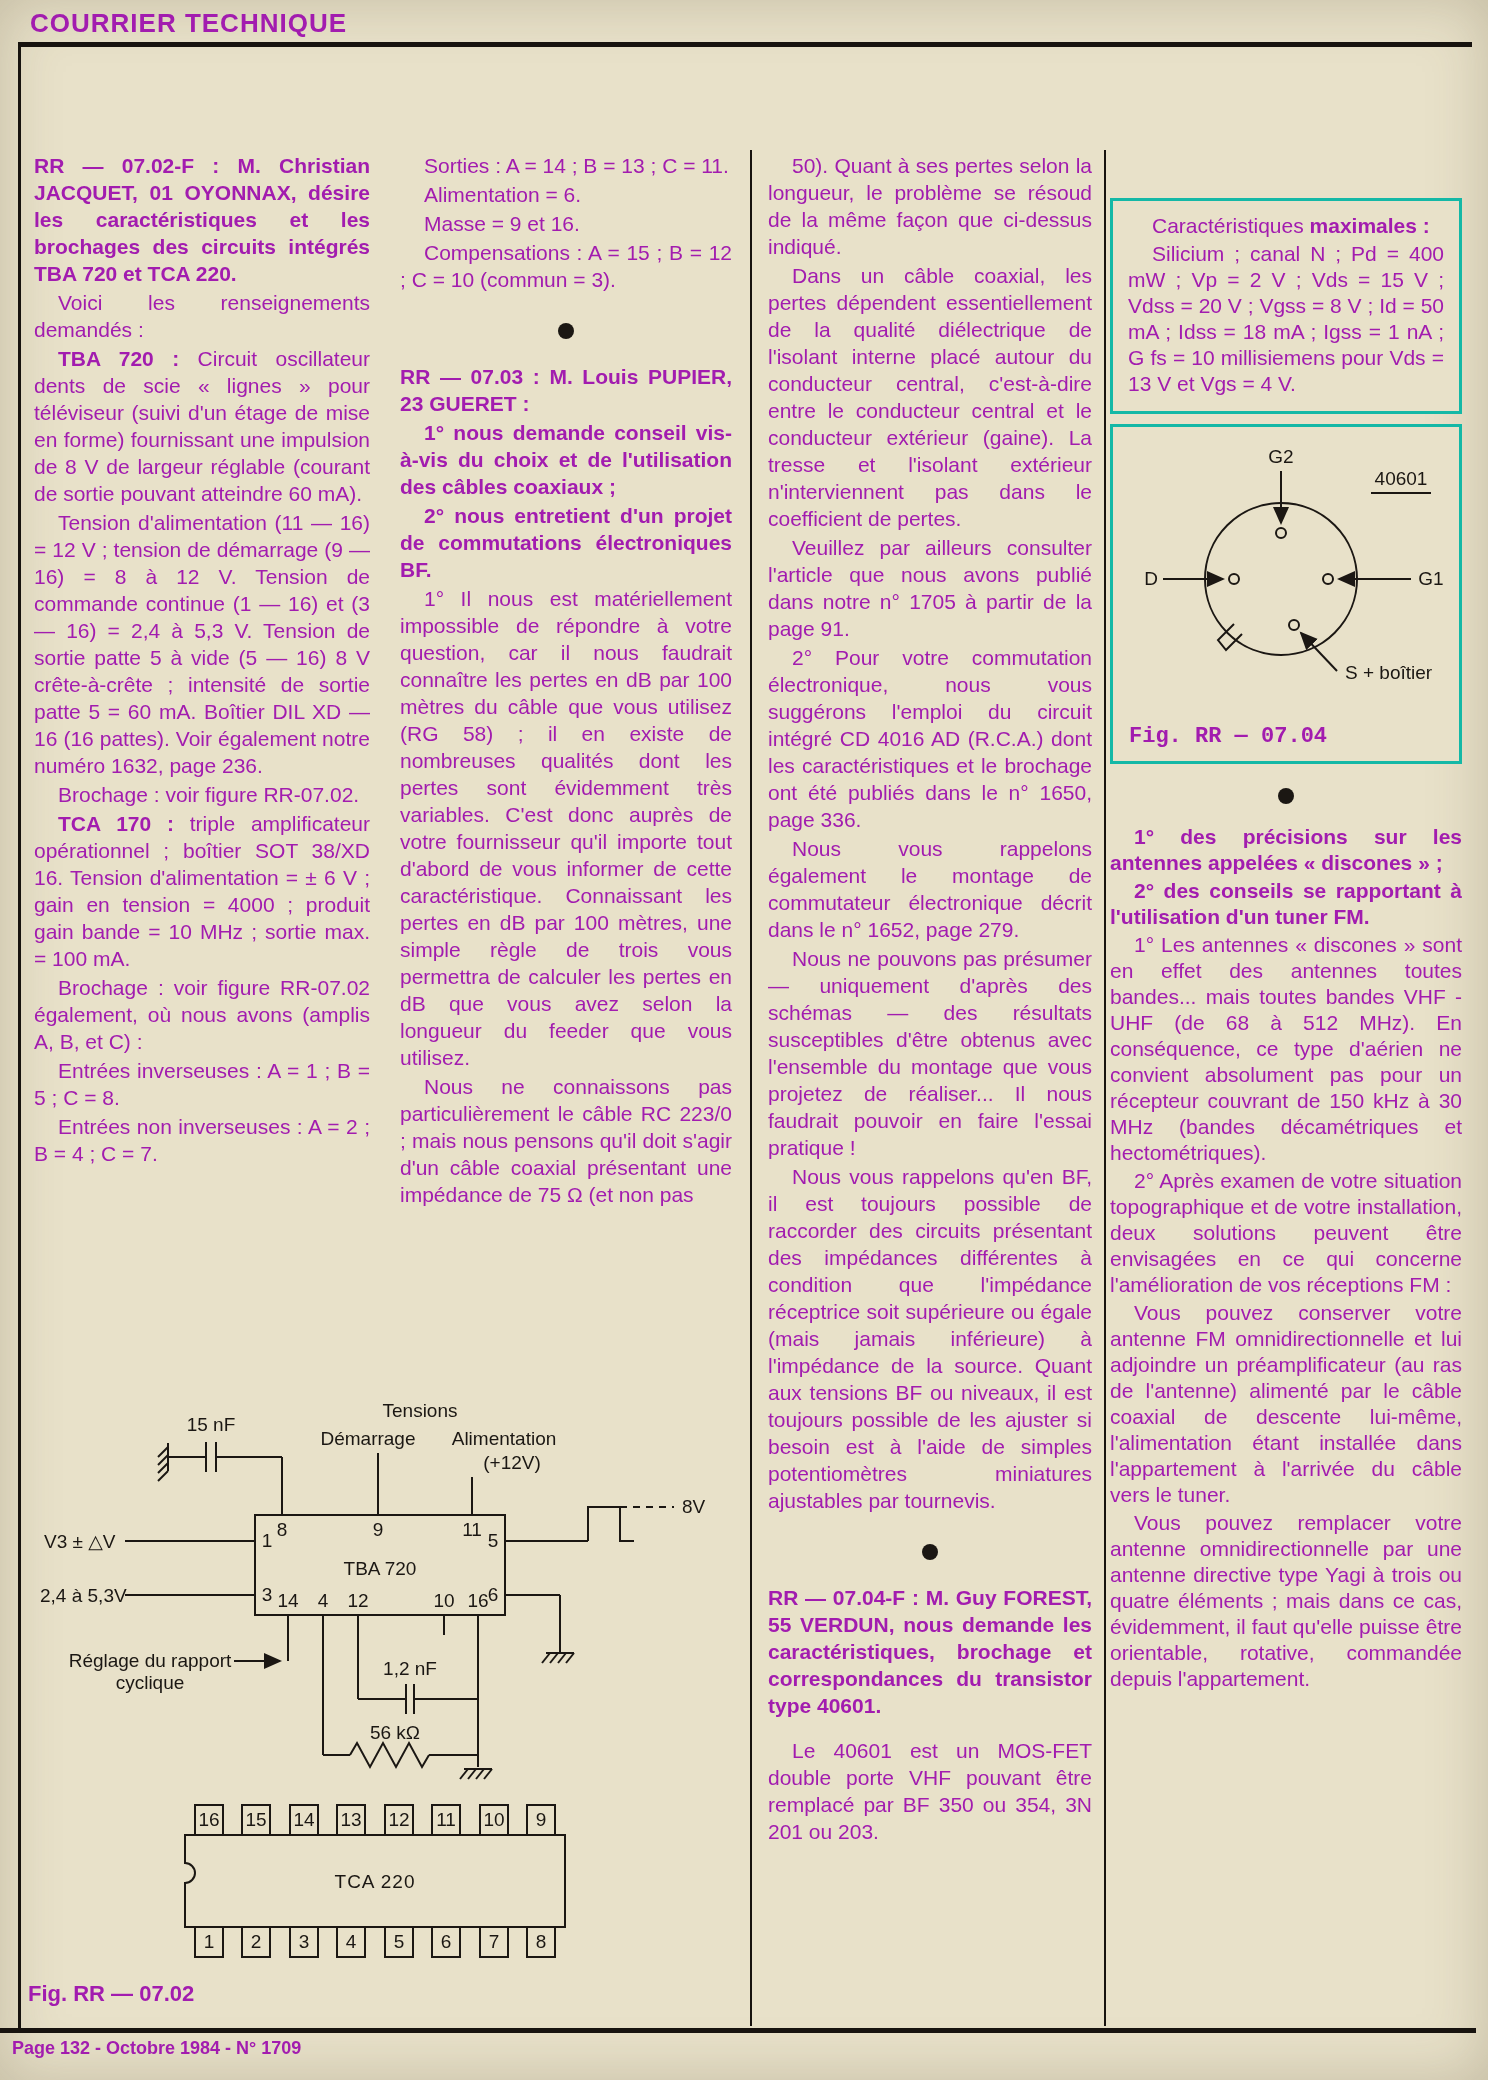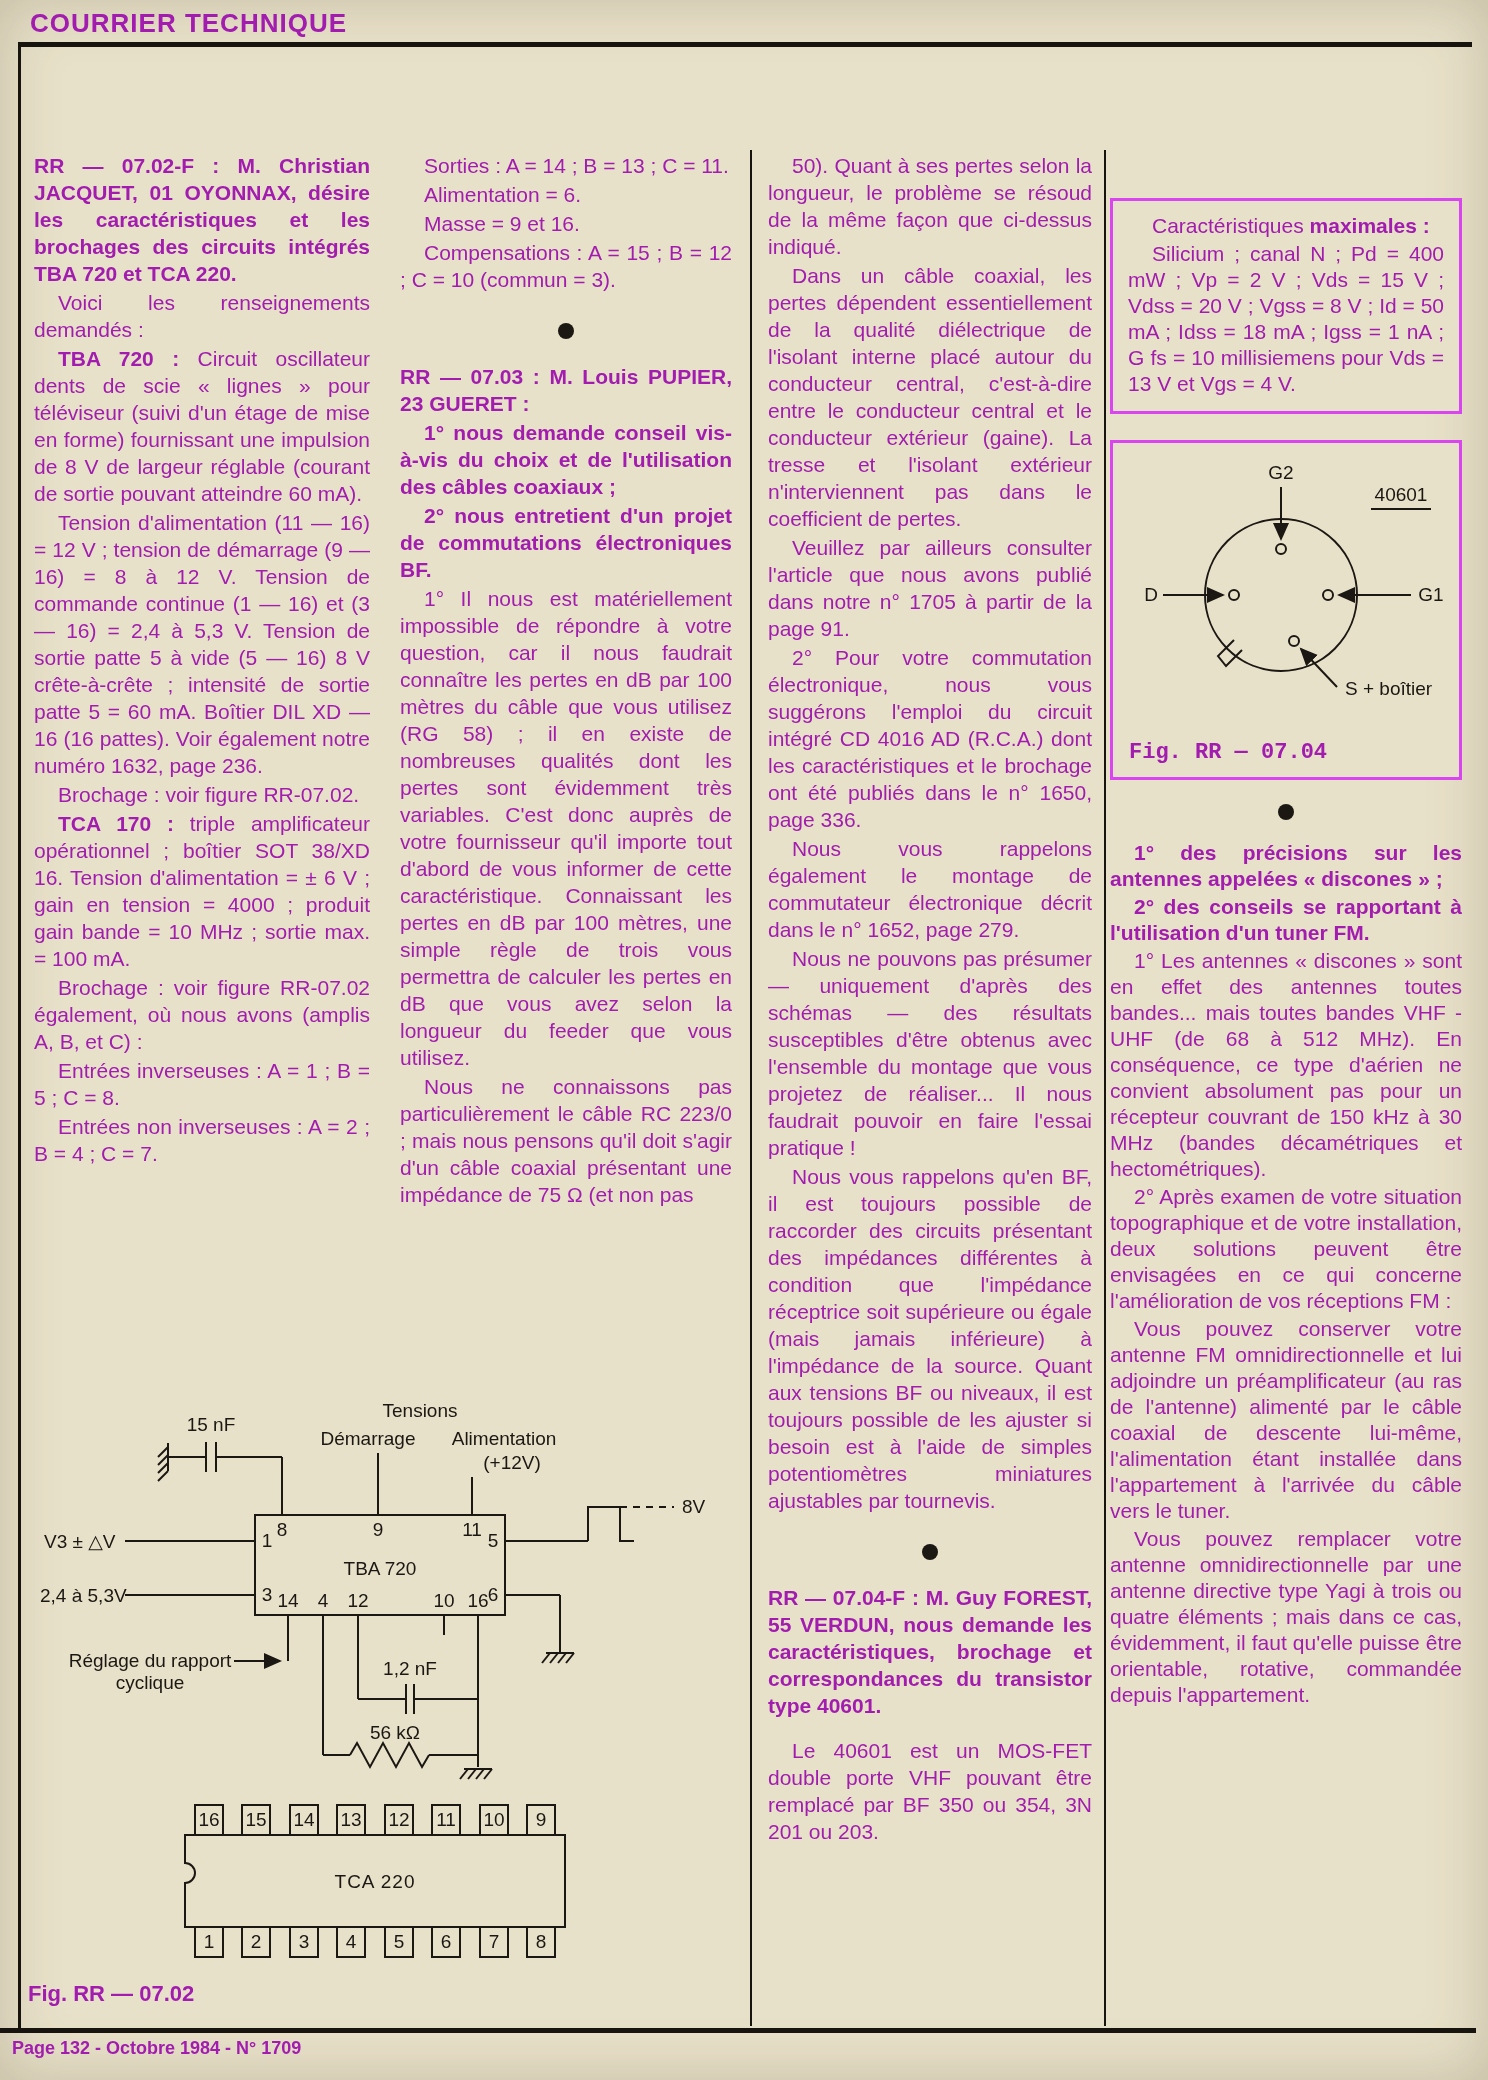--- a/index.html
+++ b/index.html
@@ -7,28 +7,28 @@
         font-family:"Liberation Sans",sans-serif;color:#a21caf;overflow:hidden;
         box-shadow:inset 0 0 60px rgba(90,80,50,.25);}
   .hdr{position:absolute;left:30px;top:8px;font-size:26px;font-weight:700;letter-spacing:1px;}
   .rule{position:absolute;background:#17130f;}
   .col{position:absolute;top:152px;}
   .p{margin:0 0 2px 0;font-size:21px;line-height:27px;text-align:justify;text-indent:24px;}
   .q{text-indent:0;}
   .b{font-weight:700;}
   .gap-t{margin-top:18px;}
   .bullet{width:16px;height:16px;border-radius:50%;background:#1b1713;margin:30px auto 24px;}
-  .box{border:3px solid #d946ef;background:#e8e1c9;}
+  .box{border:3px solid #14b8a6;background:#e8e1c9;}
   .charbox{padding:12px 15px;}
   .charbox .p{line-height:26px;}
   #col4 .p{line-height:26px;}
   .figwrap{position:absolute;left:20px;top:1395px;width:728px;height:640px;}
   .figcap{font-weight:700;font-size:22px;}
   .figcap0702{position:absolute;left:8px;top:586px;}
-  .fig0704{position:relative;margin-top:26px;height:334px;}
+  .fig0704{position:relative;margin-top:10px;height:334px;}
   .figcap0704{position:absolute;left:16px;bottom:12px;font-family:Liberation Mono, monospace;}
   svg{display:block;}
   svg text{font-family:"Liberation Sans",sans-serif;fill:#1b1713;font-size:19px;}
   .ftr{position:absolute;left:12px;top:2038px;font-size:18px;font-weight:700;text-align:center;}
 </style>
 </head>
 <body>
 
 <div class="page">
 

